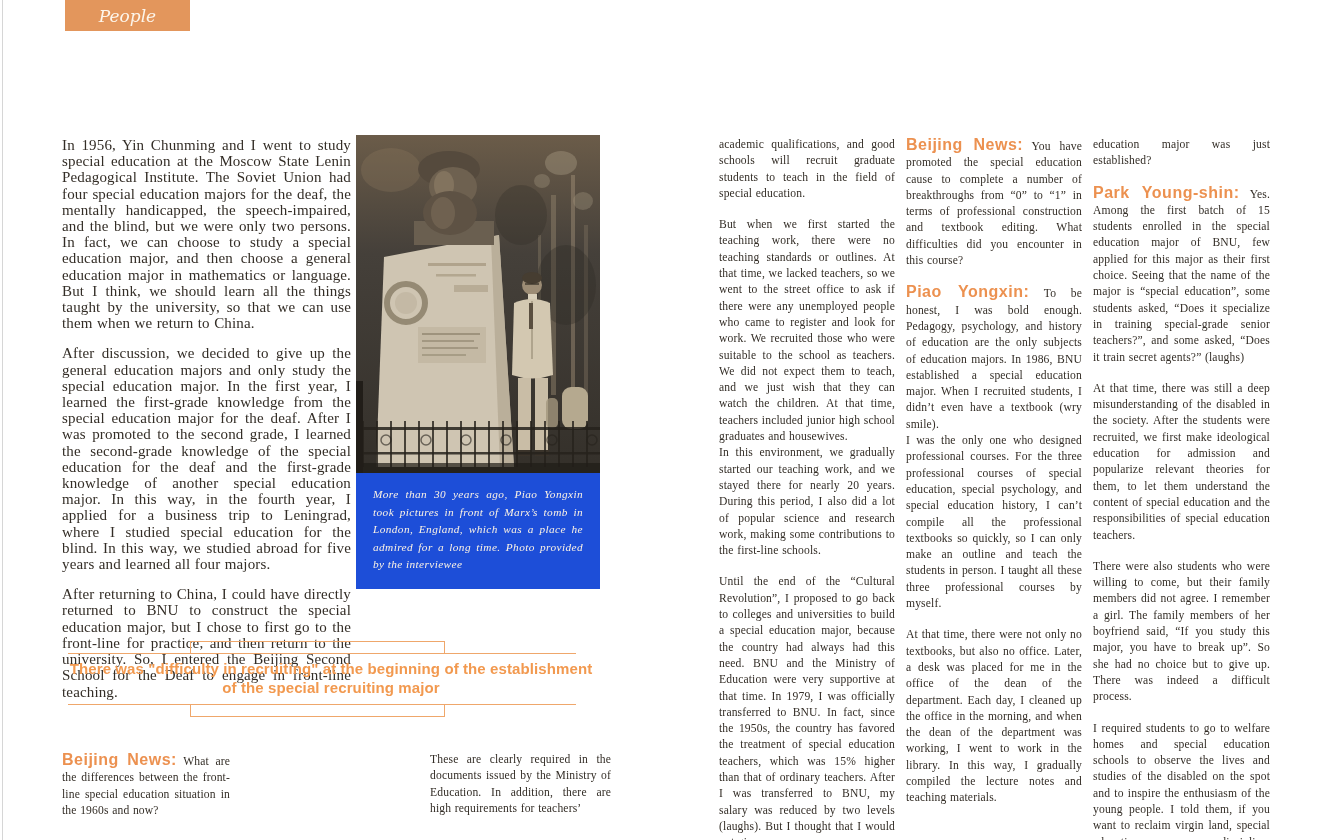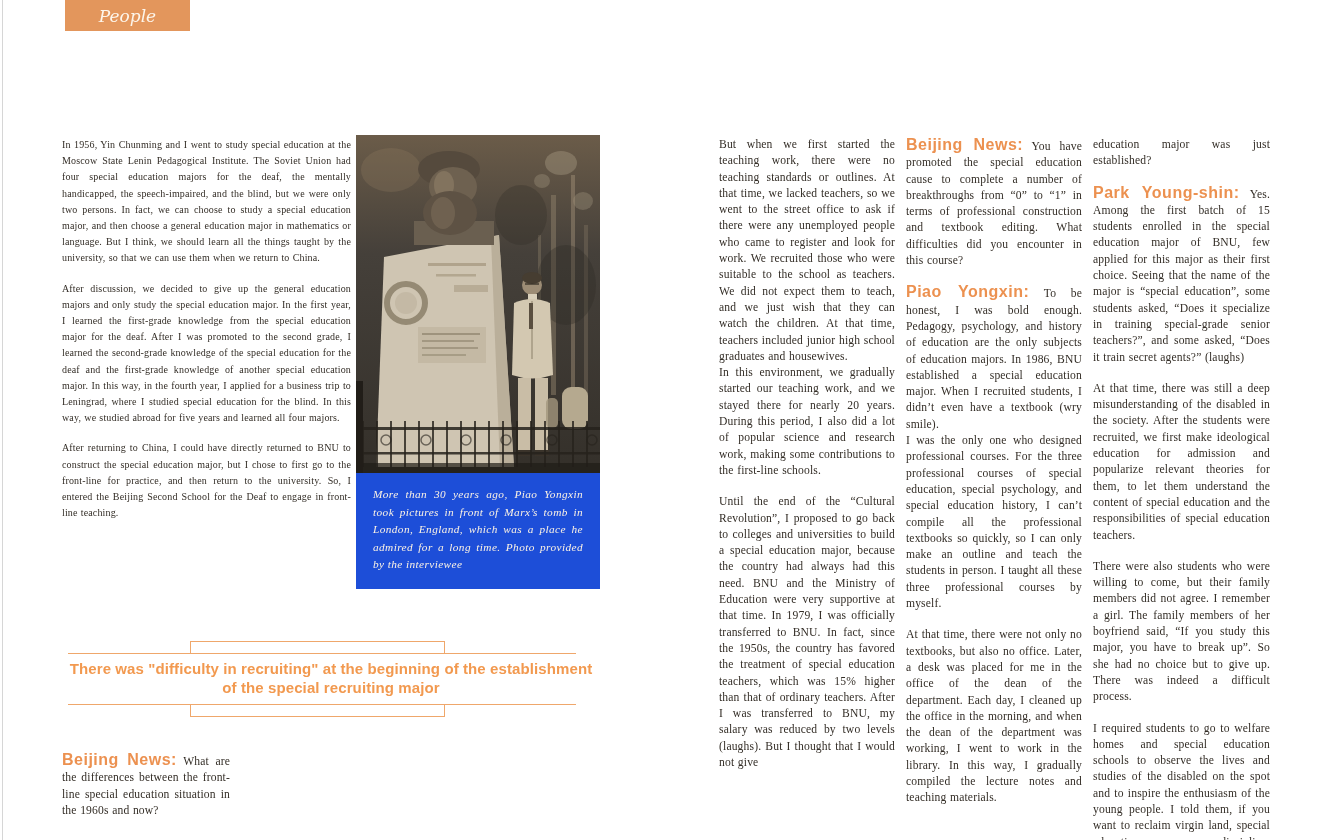--- a/index.html
+++ b/index.html
@@ -17,21 +17,21 @@
   .people-tab span {
     font-family:"DejaVu Serif", serif; font-style:italic; font-size:17px; color:#fdf6ec;
   }
 
   
   .body-text p { margin:0 0 15px 0; text-align:justify; font-size:11.6px; line-height:16.3px; letter-spacing:0.15px; word-spacing:0.5px; }
   .body-text p:last-child { margin-bottom:0; }
   .body-text p.flush { margin-bottom:0; }
 
   .left-intro { position:absolute; left:62px; top:137px; width:289px; }
-  .left-intro p { font-size:10px; line-height:16.2px; margin-bottom:14px; }
+  .left-intro p { font-size:15px; line-height:16.2px; margin-bottom:14px; }
 
   
   .photo-wrap { position:absolute; left:356px; top:135px; width:244px; height:338px; }
   .photo-wrap svg { display:block; }
 
   
   .caption {
     position:absolute; left:356px; top:473px; width:244px; box-sizing:border-box;
     background:#1d4ed8; color:#fbf2e4; font-style:italic;
     font-size:11.3px; line-height:17.5px; padding:13px 17px 15px 17px;
@@ -188,22 +188,26 @@
       <span>There was "difficulty in recruiting" at the beginning of the establishment</span><br>
       <span>of the special recruiting major</span>
     </h2>
     <div class="rule rule-bottom"></div>
     <div class="bracket bracket-bottom"></div>
   </div>
 
   <div class="qa-col qa1 body-text">
     <p><span class="speaker">Beijing News:</span> <span>What are the differences between the front-line special education situation in the 1960s and now?</span></p>
   </div>
+  <div class="qa-col qa3 body-text">
+    <p>These are clearly required in the documents issued by the Ministry of Education. In addition, there are high requirements for teachers’</p>
+  </div>
 
   <div class="rcol rcol1 body-text">
+    <p>academic qualifications, and good schools will recruit graduate students to teach in the field of special education.</p>
     <p class="flush">But when we first started the teaching work, there were no teaching standards or outlines. At that time, we lacked teachers, so we went to the street office to ask if there were any unemployed people who came to register and look for work. We recruited those who were suitable to the school as teachers. We did not expect them to teach, and we just wish that they can watch the children. At that time, teachers included junior high school graduates and housewives.</p>
     <p>In this environment, we gradually started our teaching work, and we stayed there for nearly 20 years. During this period, I also did a lot of popular science and research work, making some contributions to the first-line schools.</p>
     <p>Until the end of the “Cultural Revolution”, I proposed to go back to colleges and universities to build a special education major, because the country had always had this need. BNU and the Ministry of Education were very supportive at that time. In 1979, I was officially transferred to BNU. In fact, since the 1950s, the country has favored the treatment of special education teachers, which was 15% higher than that of ordinary teachers. After I was transferred to BNU, my salary was reduced by two levels (laughs). But I thought that I would not give</p>
   </div>
 
   <div class="rcol rcol2 body-text">
     <p><span class="speaker">Beijing News:</span> <span>You have promoted the special education cause to complete a number of breakthroughs from “0” to “1” in terms of professional construction and textbook editing. What difficulties did you encounter in this course?</span></p>
     <p class="flush"><span class="speaker">Piao Yongxin:</span> <span>To be honest, I was bold enough. Pedagogy, psychology, and history of education are the only subjects of education majors. In 1986, BNU established a special education major. When I recruited students, I didn’t even have a textbook (wry smile).</span></p>
     <p>I was the only one who designed professional courses. For the three professional courses of special education, special psychology, and special education history, I can’t compile all the professional textbooks so quickly, so I can only make an outline and teach the students in person. I taught all these three professional courses by myself.</p>
     <p>At that time, there were not only no textbooks, but also no office. Later, a desk was placed for me in the office of the dean of the department. Each day, I cleaned up the office in the morning, and when the dean of the department was working, I went to work in the library. In this way, I gradually compiled the lecture notes and teaching materials.</p>

